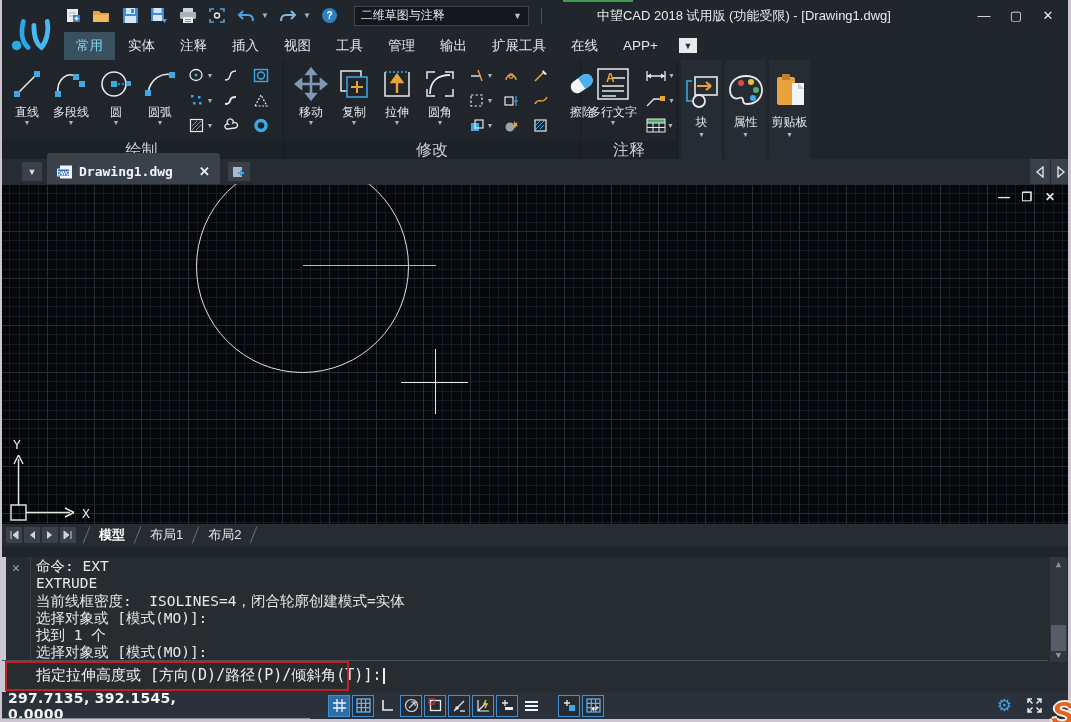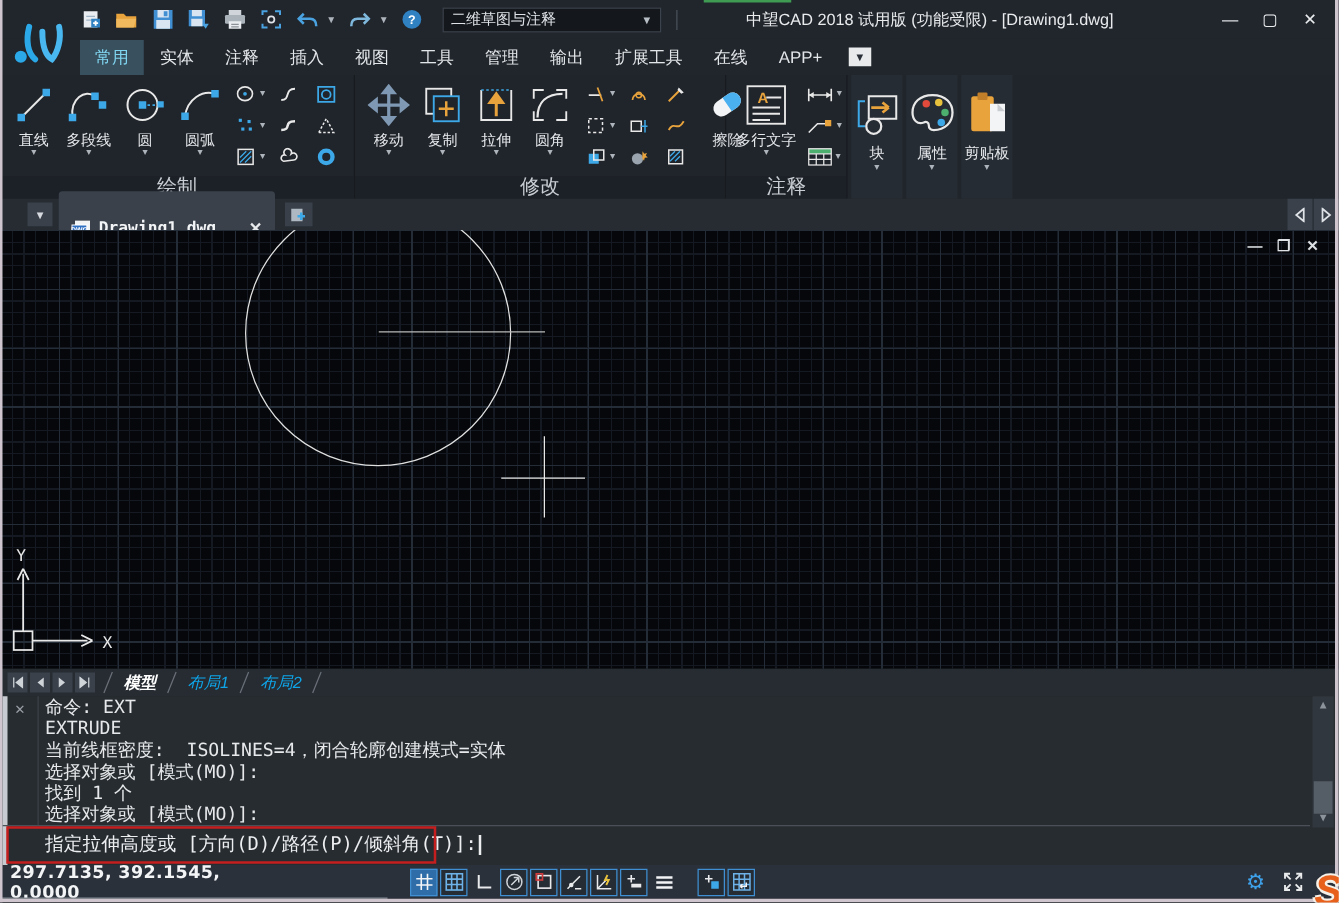--- a/index.html
+++ b/index.html
@@ -60,21 +60,21 @@
   .tallbtn { width:41px; height:99px; background:#262c34; display:flex; flex-direction:column;
              align-items:center; color:#e4e7ea; font-size:12px; padding-top:8px; }
   .tallbtn .ticon { height:46px; display:flex; align-items:center; justify-content:center; }
   .tallbtn .tlabel { white-space:nowrap; }
 
   
   .doctabs { position:absolute; left:0; top:159px; width:1071px; height:25px;
              background:#272c33; display:flex; align-items:center; }
   .dt-dd { width:20px; height:19px; background:#3a414b; margin-left:22px;
            display:flex; align-items:center; justify-content:center; color:#d7dbdf; font-size:9px; }
-  .dtab { height:37px; margin-left:5px; background:#3a414b; display:flex; align-items:flex-end;
+  .dtab { height:37px; margin-left:5px; background:#3a414b; display:flex; align-items:center;
           padding:0 10px; border-top-left-radius:3px; border-top-right-radius:3px; }
   .dtab .dname { color:#f2f4f6; font-size:13px; font-weight:bold;
                  font-family:"DejaVu Sans Mono", monospace; margin-left:6px; }
   .dtab .dclose { color:#e8eaec; font-size:13px; font-weight:bold; margin-left:26px; }
   .dt-new { width:22px; height:19px; background:#394049; margin-left:8px;
             display:flex; align-items:center; justify-content:center; }
   .dt-scroll { margin-left:auto; display:flex; }
   .dt-scroll div { width:20px; height:25px; background:#3a414b; margin-left:1px;
                    display:flex; align-items:center; justify-content:center; }
 
@@ -89,27 +89,27 @@
   .cad-circle { position:absolute; left:196px; top:-24px; width:213px; height:213px;
                 border:1.5px solid #e0e0e0; border-radius:50%; }
   .cad-hline { position:absolute; left:303px; top:81px; width:133px; height:1px; background:#b9b9b9; }
   .ch-h { position:absolute; left:401px; top:198px; width:67px; height:1px; background:#e8e8e8; }
   .ch-v { position:absolute; left:435px; top:165px; width:1px; height:65px; background:#e8e8e8; }
   .vpctl { position:absolute; right:14px; top:6px; display:flex; gap:9px; }
   .vpctl div { color:#dfe2e5; font-size:12px; font-weight:bold; width:14px; text-align:center; }
   .ucs { position:absolute; left:4px; bottom:8px; }
 
   
-  .layouttabs { position:absolute; left:0; top:535px; width:1071px; height:22px;
-                background:#272c33; display:flex; align-items:center;font-style:italic; }
+  .layouttabs { position:absolute; left:0; top:524px; width:1071px; height:22px;
+                background:#272c33; display:flex; align-items:center; }
   .lnav { display:flex; gap:2px; margin-left:6px; }
   .lnav div { width:16px; height:16px; background:#3a414b; display:flex; align-items:center;
               justify-content:center; }
   .ltabs { display:flex; margin-left:10px; height:22px; align-items:center; }
-  .ltab { color:#0ea5e9; font-size:13px; padding:2px 12px; position:relative; }
+  .ltab { color:#e5e5e5; font-size:13px; padding:2px 12px; position:relative; }
   .ltab.active { font-weight:bold; color:#ffffff; }
   .ltab-sep { width:1px; height:18px; background:#6a7078; transform:rotate(22deg); }
 
   
   .cmdarea { position:absolute; left:0; top:557px; width:1071px; height:135px; background:#272c31;
              font-family:"DejaVu Sans Mono", monospace; }
   .cmd-grip { position:absolute; left:2px; top:0; width:4px; height:135px; background:#c7cbd1; }
   .cmd-close { position:absolute; left:12px; top:3px; color:#9aa0a7; font-size:13px; }
   .cmd-divline { position:absolute; left:30px; top:0; width:1px; height:103px; background:#3a4047; }
   .cmd-history { position:absolute; left:36px; top:1px; }

